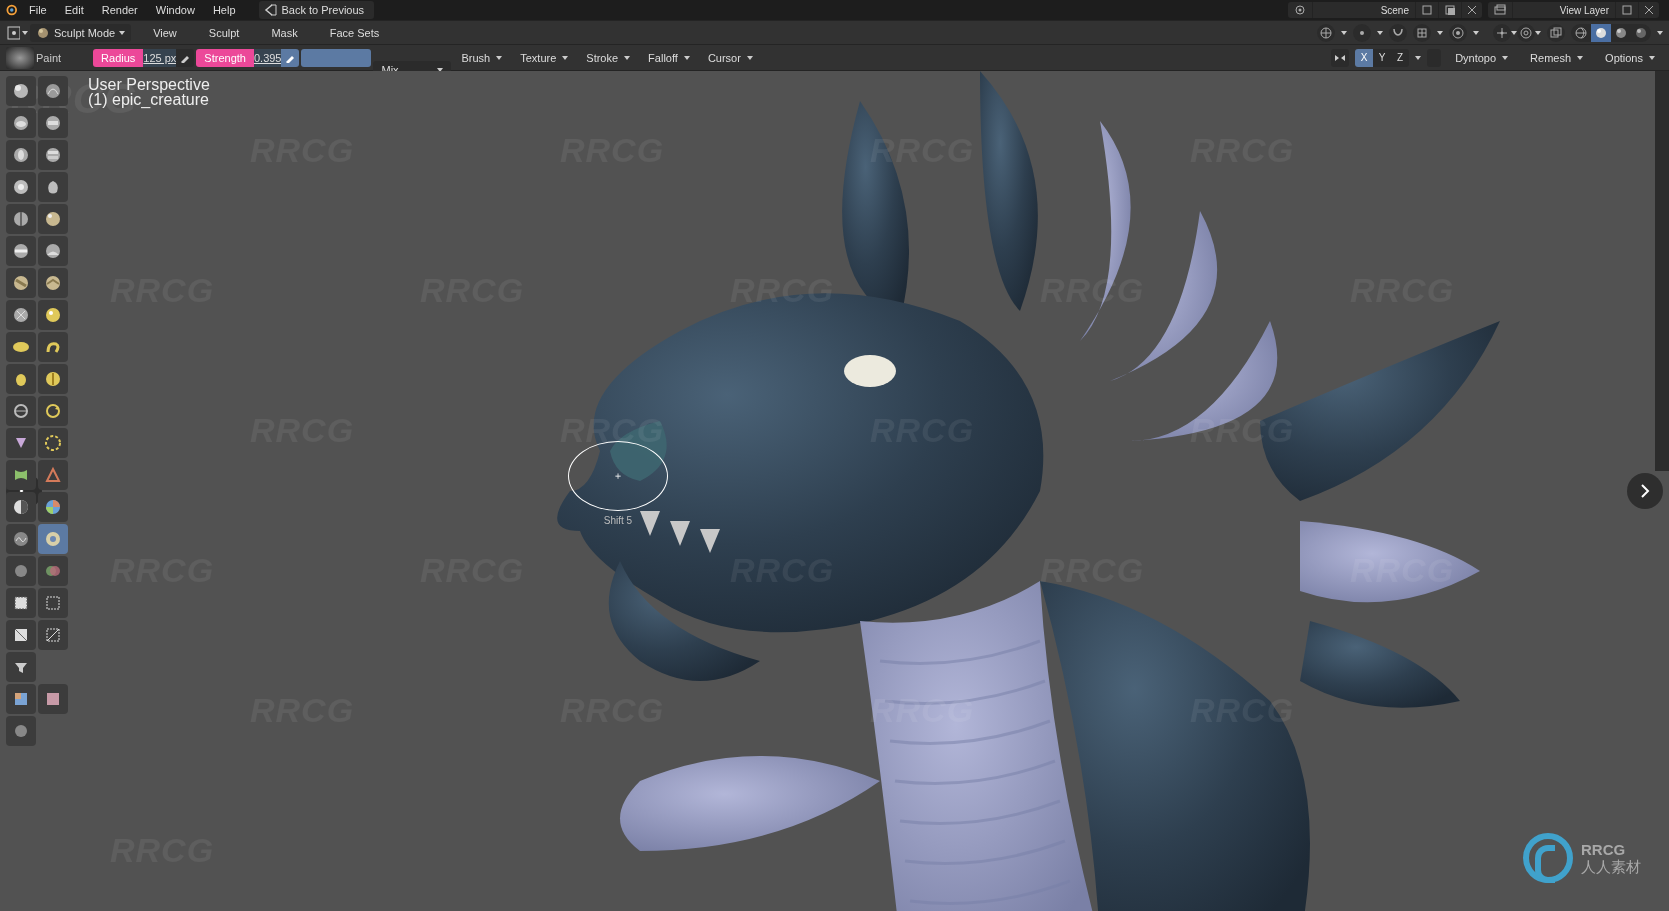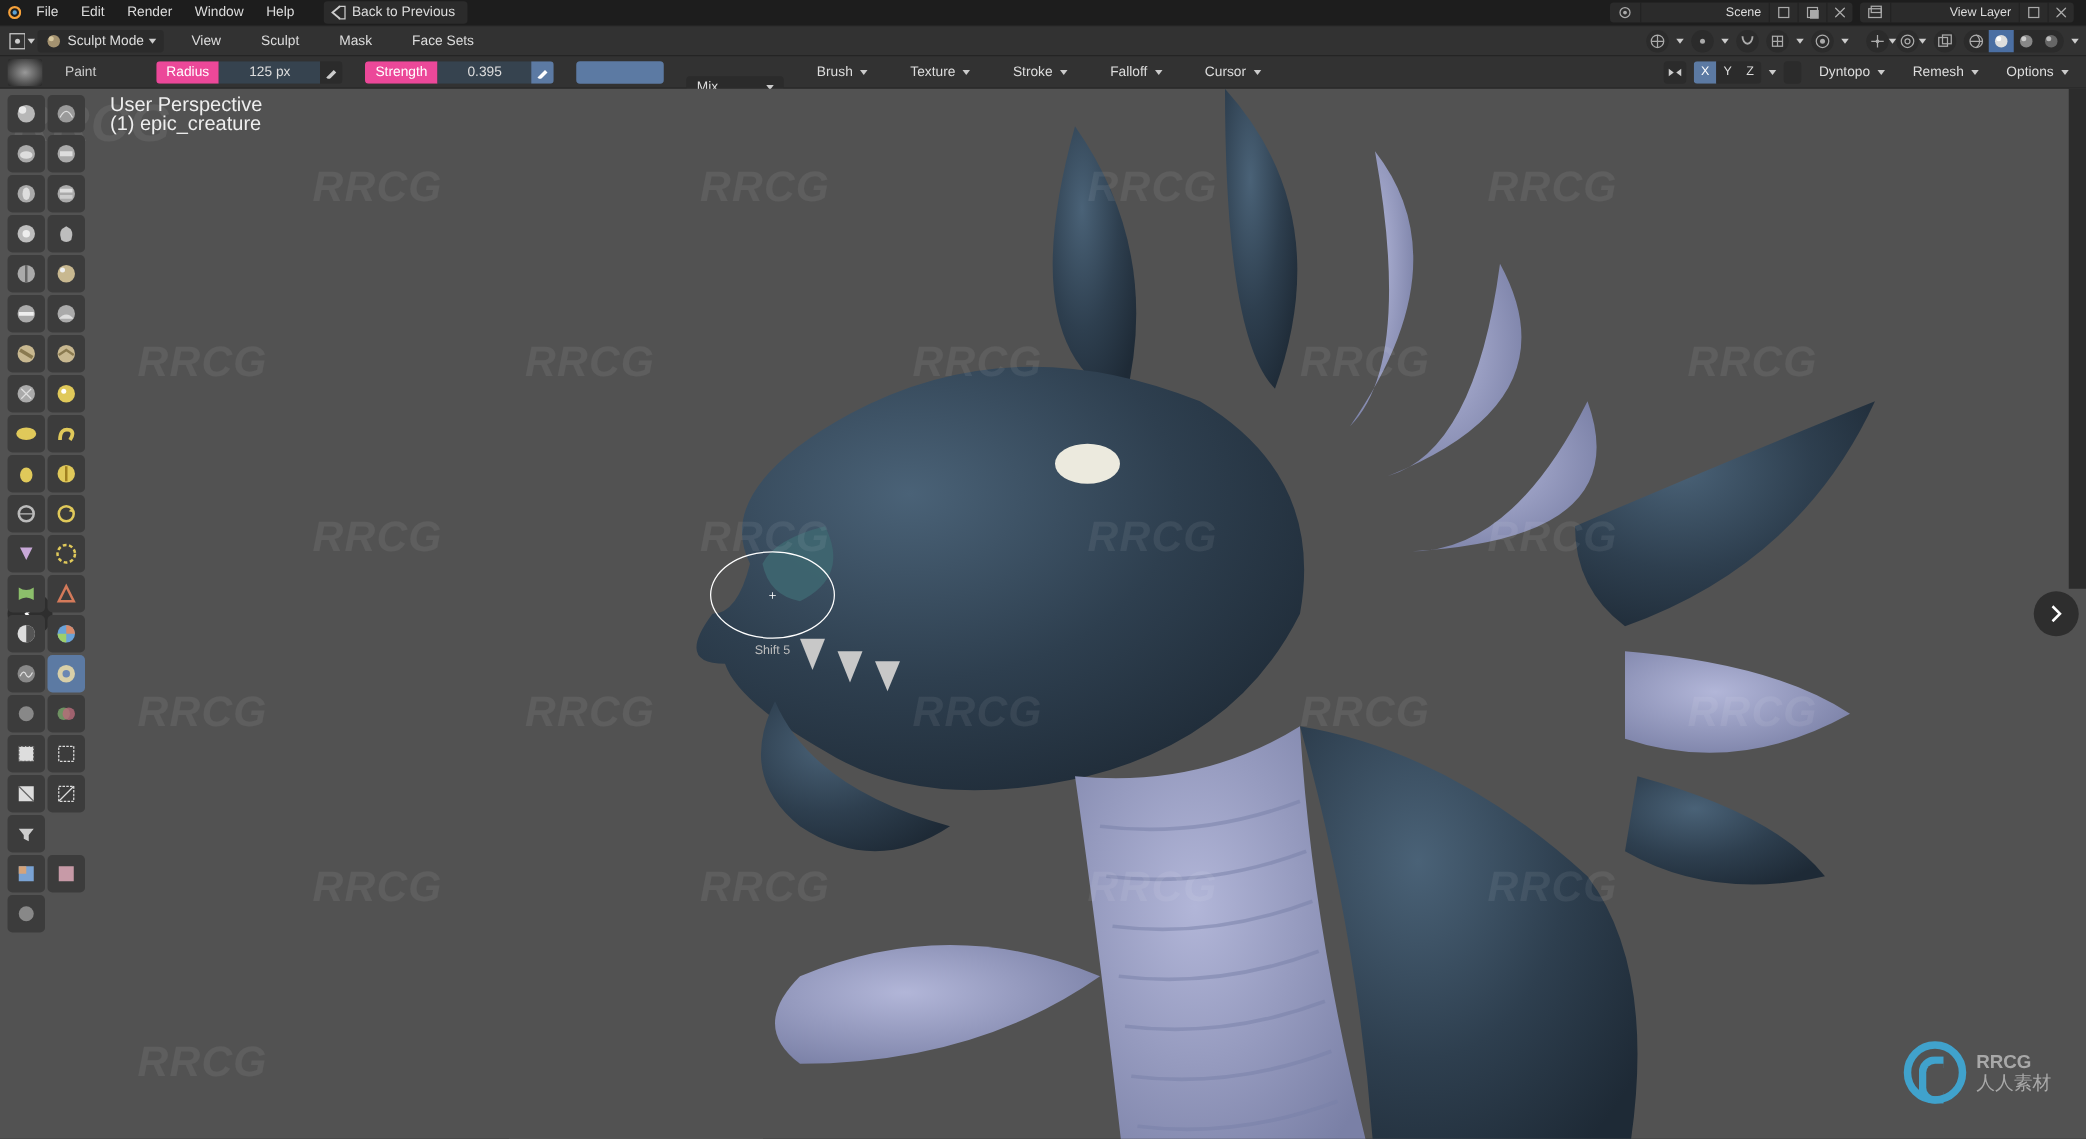--- a/index.html
+++ b/index.html
@@ -27,26 +27,26 @@
   .hdr-menus span{padding:0 10px;}
   .hdr-right{margin-left:auto;display:flex;align-items:center;gap:6px;}
   .snap-group{display:flex;align-items:center;gap:0;}
   .circle18{width:18px;height:18px;border-radius:9px;background:#2b2b2b;display:flex;align-items:center;justify-content:center;}
   .shade-pills{display:flex;gap:0;background:#2b2b2b;border-radius:10px;height:18px;align-items:center;overflow:hidden;}
   .shade-pills .sp{width:20px;height:18px;display:flex;align-items:center;justify-content:center;}
   .shade-pills .sp.active{background:#4b6fa3;}
 
   
   .toolsettings{height:26px;background:#323232;border-bottom:1px solid #242424;display:flex;align-items:center;font-size:11px;padding:0 6px;gap:6px;}
-  .ts-left{display:flex;align-items:center;gap:18px;}
+  .ts-left{display:flex;align-items:center;gap:2px;}
   .ts-brushthumb{width:28px;height:22px;border-radius:3px;background:#444 radial-gradient(#999,#222);}
   .ts-name{color:#ccc;}
   .slider{display:flex;align-items:center;height:18px;border-radius:3px;overflow:hidden;}
   .slider .lbl{background:#ec4899;color:#fff;padding:0 8px;height:100%;display:flex;align-items:center;}
-  .slider .val{background:#36434f;color:#ddd;padding:0 24px;height:100%;display:flex;align-items:center;}
+  .slider .val{background:#36434f;color:#ddd;padding:0 0;height:100%;display:flex;align-items:center;text-decoration:underline;}
   .slider .cap{width:18px;height:18px;background:#2b2b2b;display:flex;align-items:center;justify-content:center;}
   .slider .cap.active{background:#5c7aa3;}
   .swatch{width:70px;height:18px;background:#5c7aa3;border-radius:3px;}
   .dd{display:flex;align-items:center;background:#2b2b2b;border-radius:3px;height:18px;padding:0 8px;gap:6px;}
   .dd.transp{background:transparent;}
   .ts-right{margin-left:auto;display:flex;align-items:center;gap:6px;}
   .xyz{display:flex;border-radius:3px;overflow:hidden;}
   .xyz span{width:18px;height:18px;display:flex;align-items:center;justify-content:center;font-size:10px;}
   .xyz .x{background:#5c7aa3;color:#fff;}
   .xyz .y,.xyz .z{background:#2b2b2b;}

